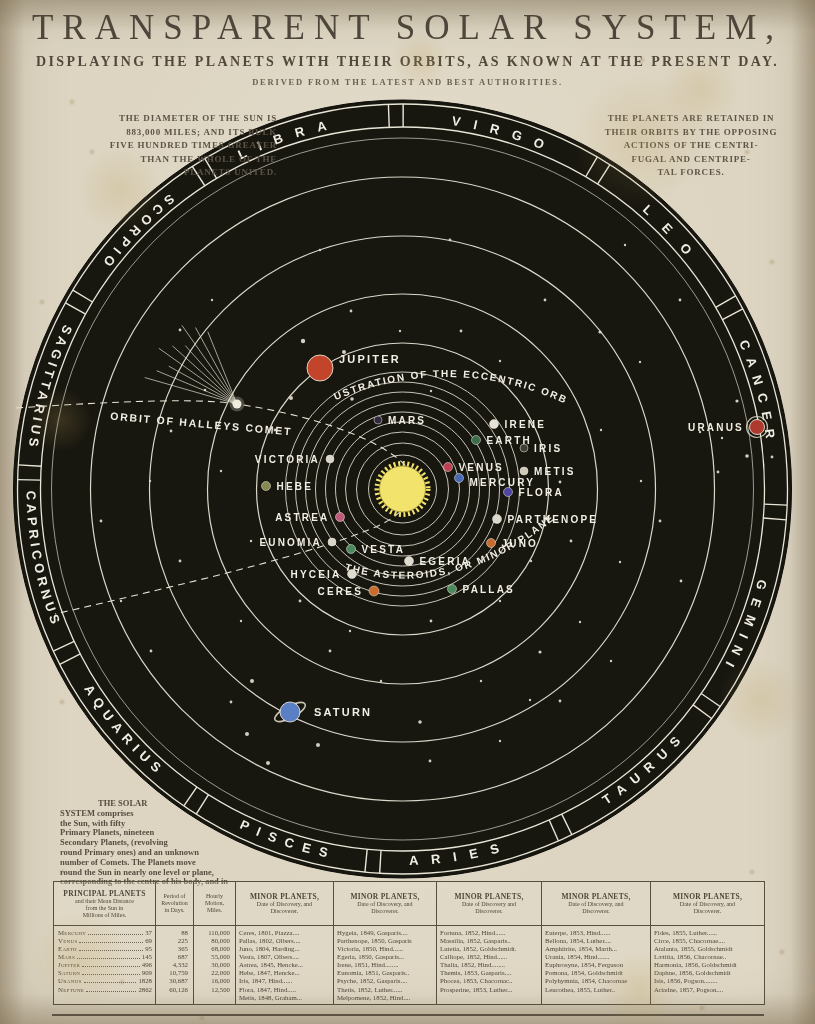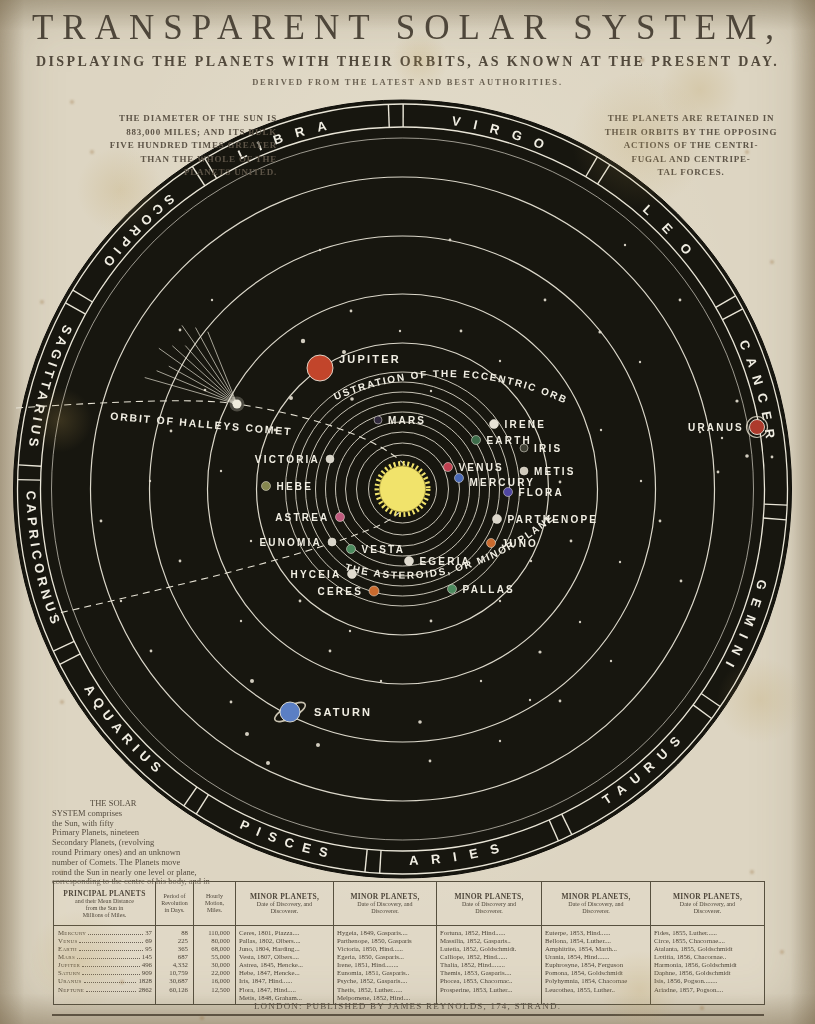--- a/index.html
+++ b/index.html
@@ -16,21 +16,21 @@
   .stain{position:absolute;border-radius:50%;pointer-events:none;}
   .fox{position:absolute;width:4px;height:4px;border-radius:50%;background:rgba(150,105,55,.35);filter:blur(1px);}
   .hdr{position:absolute;left:0;width:100%;text-align:center;}
   .title{top:8px;font-size:35px;letter-spacing:9px;color:#4e463a;font-weight:500;}
   .subtitle{top:54px;font-size:14px;font-weight:bold;letter-spacing:2.4px;color:#52493c;}
   .tagline{top:77px;font-size:8.5px;font-weight:bold;letter-spacing:1.8px;color:#6b6253;}
   .note{position:absolute;font-size:9px;font-weight:bold;letter-spacing:.8px;line-height:13.5px;white-space:pre-line;color:#5d5447;}
   .note-left{left:52px;top:112px;width:225px;text-align:right;text-indent:14px;}
   .note-right{left:585px;top:112px;width:212px;text-align:center;}
   .para{position:absolute;font-size:8.5px;line-height:9.8px;white-space:pre-line;color:#564d40;}
-  .para-left{left:52px;top:799px;width:275px;text-indent:38px;}
+  .para-left{left:60px;top:799px;width:275px;text-indent:38px;font-weight:bold;}
   .para-right{left:535px;top:803px;width:258px;text-align:right;}
   svg{position:absolute;left:0;top:0;}
   
   .datatable{position:absolute;left:53px;top:881px;width:712px;display:flex;
     border:1.2px solid #57503f;box-sizing:border-box;background:rgba(235,228,210,.25);}
   .tcol{box-sizing:border-box;border-right:1px solid #57503f;display:flex;flex-direction:column;}
   .tcol:last-child{border-right:none;}
   .thead{box-sizing:border-box;height:44px;border-bottom:1px solid #57503f;
     display:flex;flex-direction:column;justify-content:center;text-align:center;
     font-size:6px;line-height:7px;white-space:pre-line;color:#4e463a;padding:1px;}
@@ -420,21 +420,20 @@
           <div class="trow mtxt">Atalanta, 1855, Goldschmidt</div>
           <div class="trow mtxt">Lætitia, 1856, Chacornae..</div>
           <div class="trow mtxt">Harmonia, 1856, Goldschmidt</div>
           <div class="trow mtxt">Daphne, 1856, Goldschmidt</div>
           <div class="trow mtxt">Isis, 1856, Pogson........</div>
           <div class="trow mtxt">Ariadne, 1857, Pogson....</div>
         </div>
       </div>
     </div>
 
-  <div class="publisher">LONDON: PUBLISHED BY JAMES REYNOLDS, 174, STRAND.</div>
   <div class="bottomrule"></div>
 <div class="stain" style="left: 545px; top: 45px; width: 190px; height: 190px; background: radial-gradient(closest-side, rgba(185, 155, 85, 0.22), rgba(185, 155, 85, 0) 72%);"></div>
     <div class="stain" style="left: 60px; top: 130px; width: 120px; height: 120px; background: radial-gradient(closest-side, rgba(185, 155, 85, 0.22), rgba(185, 155, 85, 0) 72%);"></div>
     <div class="stain" style="left: 645px; top: 35px; width: 110px; height: 110px; background: radial-gradient(closest-side, rgba(185, 155, 85, 0.22), rgba(185, 155, 85, 0) 72%);"></div>
     <div class="stain" style="left: 10px; top: 890px; width: 140px; height: 140px; background: radial-gradient(closest-side, rgba(185, 155, 85, 0.22), rgba(185, 155, 85, 0) 72%);"></div>
     <div class="stain" style="left: 700px; top: 640px; width: 120px; height: 120px; background: radial-gradient(closest-side, rgba(185, 155, 85, 0.22), rgba(185, 155, 85, 0) 72%);"></div>
     <div class="stain" style="left: 15px; top: 375px; width: 90px; height: 90px; background: radial-gradient(closest-side, rgba(185, 155, 85, 0.22), rgba(185, 155, 85, 0) 72%);"></div>
     <div class="stain" style="left: 585px; top: 935px; width: 110px; height: 110px; background: radial-gradient(closest-side, rgba(185, 155, 85, 0.22), rgba(185, 155, 85, 0) 72%);"></div>
     <div class="stain" style="left: 380px; top: 20px; width: 80px; height: 80px; background: radial-gradient(closest-side, rgba(185, 155, 85, 0.22), rgba(185, 155, 85, 0) 72%);"></div>
     <div class="fox" style="left: 70px; top: 100px;"></div>

